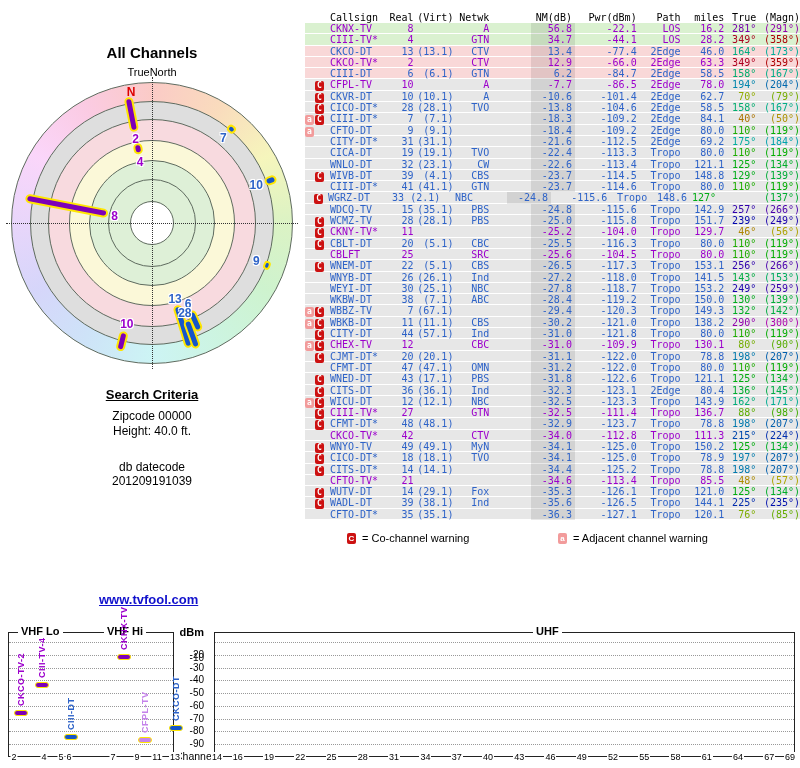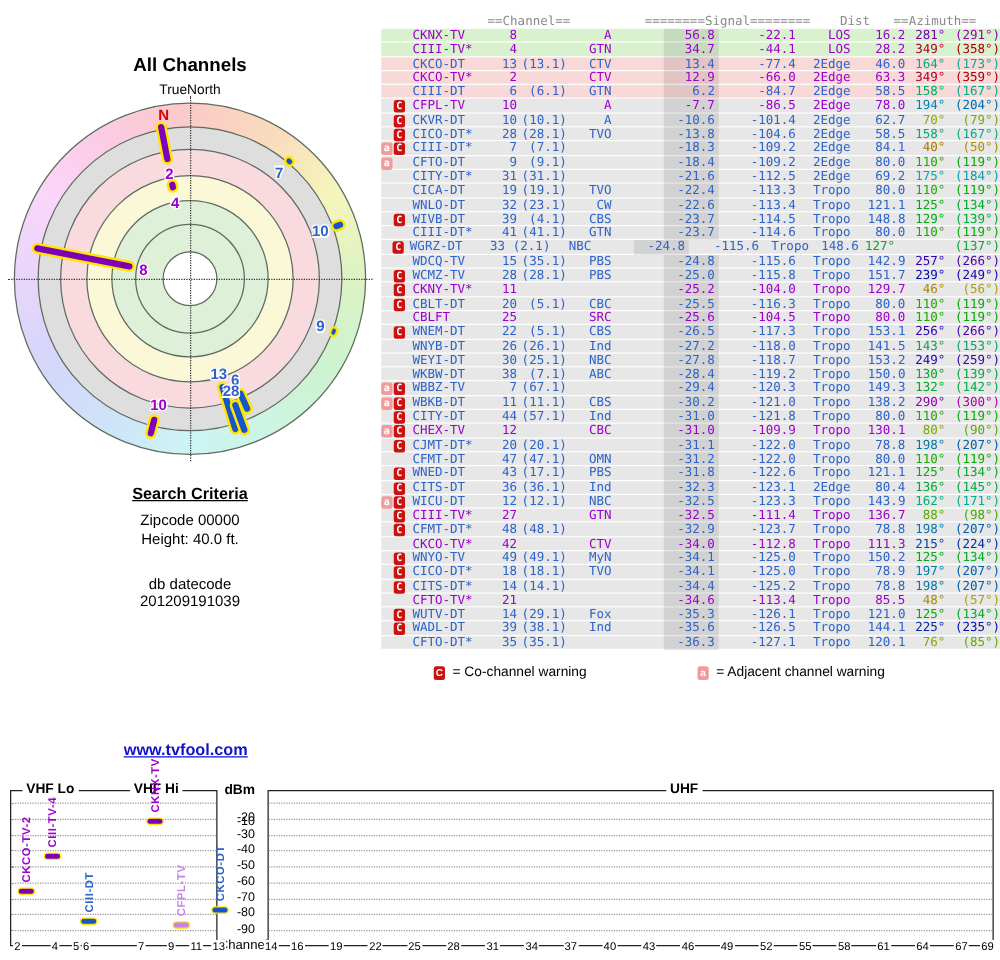--- a/index.html
+++ b/index.html
@@ -147,25 +147,35 @@
       </div>
   </div>
 
   <div class="crit h" style="top:387px;text-align:right;">Search Criteria</div>
   <div class="crit" style="top:409px;">Zipcode 00000</div>
   <div class="crit" style="top:424px;">Height: 40.0 ft.</div>
   <div class="crit" style="top:460px;">db datecode</div>
   <div class="crit" style="top:474px;">201209191039</div>
 
   <div id="ttable">
-    <div class="thead1">
-      <span style="left:85px;width:66px;">==Channel==</span>
-      <span style="left:207px;width:140px;">========Signal========</span>
-      <span style="left:366px;width:26px;">Dist</span>
-      <span style="left:409px;width:68px;">==Azimuth==</span>
+    <div class="thead2">
+      <span class="c-wa"></span>
+      <span class="c-wc"></span>
+      <span class="c-call">Callsign</span>
+      <span class="c-real">Real</span>
+      <span class="c-virt">(Virt)</span>
+      <span class="c-net">Netwk</span>
+      <span class="c-nm">
+          <span class="nm-band">NM(dB)</span>
+        </span>
+      <span class="c-pwr">Pwr(dBm)</span>
+      <span class="c-path">Path</span>
+      <span class="c-miles">miles</span>
+      <span class="c-true">True</span>
+      <span class="c-magn">(Magn)</span>
     </div>
     <div id="rows">
         <div class="trow band-green sig-a">
           <span class="c-wa"></span>
           <span class="c-wc"></span>
           <span class="c-call">CKNX-TV</span>
           <span class="c-real">8</span>
           <span class="c-virt"></span>
           <span class="c-net">A</span>
           <span class="c-nm">

